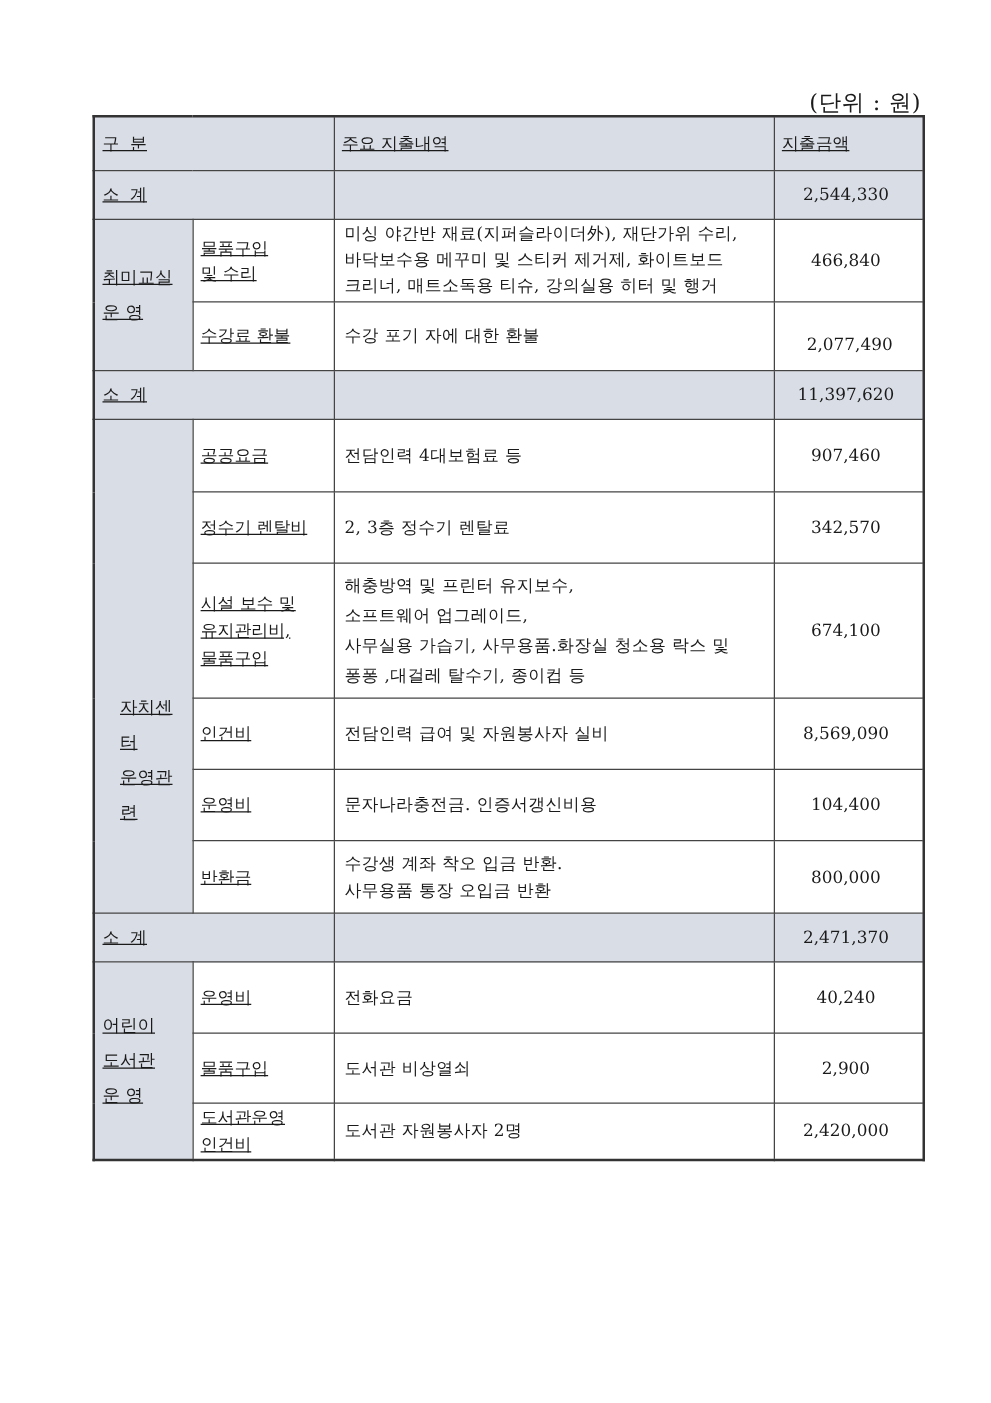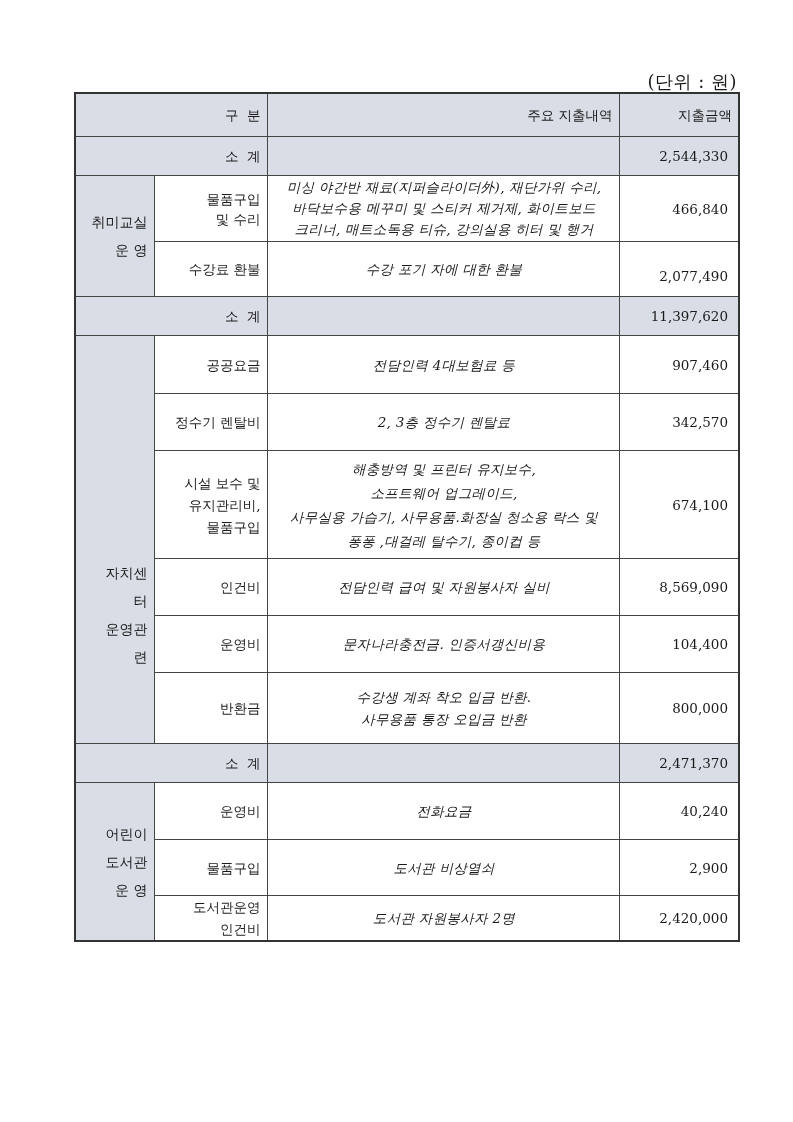--- a/index.html
+++ b/index.html
@@ -34,23 +34,23 @@
     }
     table.exp td {
       border: 1px solid #444;
       padding: 0 6px;
       vertical-align: middle;
       line-height: 20px;
     }
     .shade {
       background: #d9dde6;
     }
-    .center { text-align: right; }
-    .right { text-align: right; padding-right: 10px !important; margin-left: 40px; }
-    .left { text-align: center; font-style: italic; }
+    .center { text-align: left; text-decoration: underline; }
+    .right { text-align: center; padding-right: 10px !important; margin-left: 40px; }
+    .left { text-align: left; }
     .desc { padding-left: 8px !important; letter-spacing: 0.3px; }
     .hdr td { height: 42px; }
     .sub td { height: 38px; }
     .cat-label { line-height: 28px !important; font-size: 14px; }
     .ml { white-space: pre-line; }
   </style>
 </head>
 <body>
 
 <div class="unit">(단위 : 원)</div>
@@ -121,21 +121,21 @@
   <tr style="height:57px;">
     <td class="center ml">인건비</td>
     <td class="left ml desc">전담인력 급여 및 자원봉사자 실비</td>
     <td class="right">8,569,090</td>
   </tr>
   <tr style="height:57px;">
     <td class="center ml">운영비</td>
     <td class="left ml desc">문자나라충전금. 인증서갱신비용</td>
     <td class="right">104,400</td>
   </tr>
-  <tr style="height:71px;">
+  <tr style="height:58px;">
     <td class="center ml">반환금</td>
     <td class="left ml desc" style="line-height:22px;">수강생 계좌 착오 입금 반환.
 사무용품 통장 오입금 반환</td>
     <td class="right">800,000</td>
   </tr>
 
   <tr class="sub shade">
     <td colspan="2" class="center" style="white-space:pre;">소  계</td>
     <td></td>
     <td class="right">2,471,370</td>

